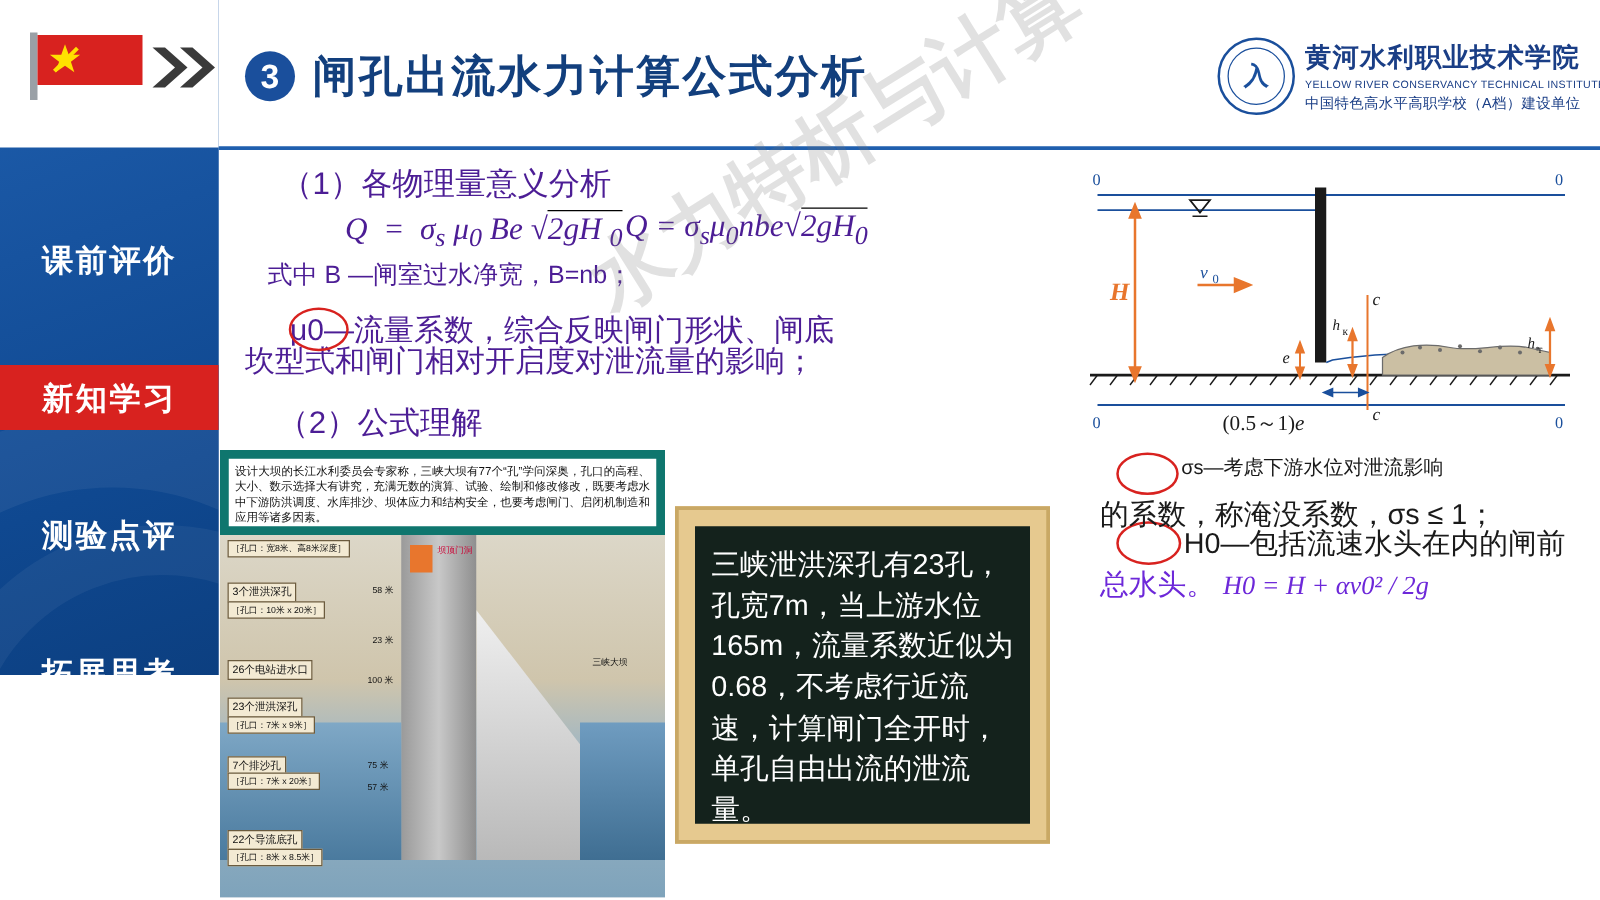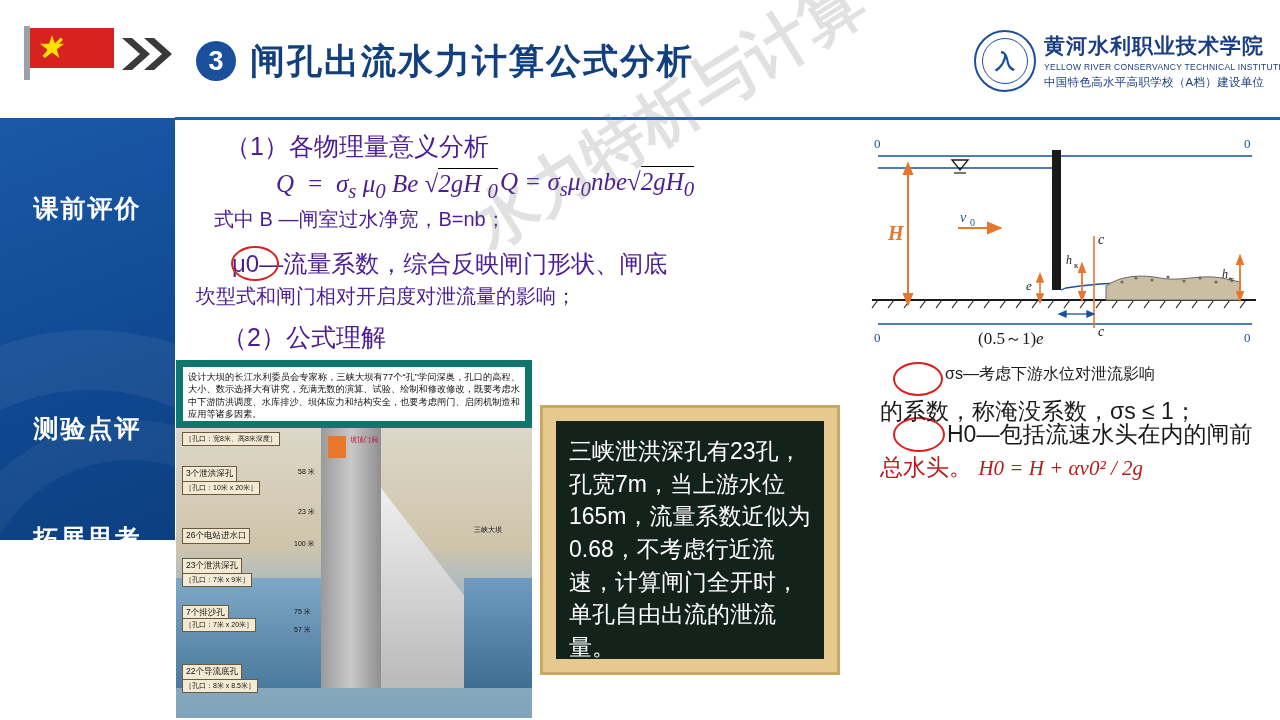--- a/index.html
+++ b/index.html
@@ -79,34 +79,34 @@
   #logo .l1{font-size:21px;font-weight:bold;color:#1a3e86;letter-spacing:1px;white-space:nowrap;}
   #logo .l2{font-size:8.5px;color:#1a3e86;letter-spacing:.3px;white-space:nowrap;margin-top:2px;}
   #logo .l3{font-size:11.5px;color:#1a3e86;letter-spacing:.3px;white-space:nowrap;margin-top:3px;}
   
   .btxt{position:absolute;color:#4c1d95;}
   #p1{left:225px;top:130px;font-size:25px;}
   #formula1{left:228px;top:170px;font-size:25px;font-family:"Liberation Serif",serif;font-style:italic;margin-left:48px;}
   #formula2{left:500px;top:168px;font-size:25px;font-family:"Liberation Serif",serif;font-style:italic;}
   #p2{left:214px;top:206px;font-size:20px;}
   #p3{left:232px;top:248px;font-size:24px;}
-  #p4{left:196px;top:283px;font-size:20px;}
+  #p4{left:196px;top:273px;font-size:24px;}
   #p5{left:222px;top:321px;font-size:25px;}
   .ellipse-mark{
     position:absolute;border:2.4px solid #d8221f;border-radius:50%;
   }
   #mu0-ellipse{left:231px;top:246px;width:44px;height:31px;}
   #sigma-ellipse{left:893px;top:362px;width:46px;height:30px;}
   #h0-ellipse{left:893px;top:417px;width:48px;height:31px;}
 
   
   #r1{position:absolute;left:945px;top:364px;font-size:16px;color:#1a1a1a;white-space:nowrap;}
   #r2{position:absolute;left:880px;top:396px;font-size:23px;color:#1a1a1a;white-space:nowrap;}
   #r3{position:absolute;left:947px;top:419px;font-size:23px;color:#1a1a1a;white-space:nowrap;}
-  #r4{position:absolute;left:880px;top:452px;font-size:23px;color:#b91c1c;white-space:nowrap;}
+  #r4{position:absolute;left:880px;top:452px;font-size:23px;color:#6d28d9;white-space:nowrap;}
   #r4 .eq{font-family:"Liberation Serif",serif;font-style:italic;font-size:21px;}
   
   #diagram{position:absolute;left:860px;top:128px;width:410px;height:225px;}
   
   #watermark{
     position:absolute;left:455px;top:195px;
     font-size:64px;color:rgba(120,120,120,0.22);
     transform:rotate(-32deg);transform-origin:left top;
     white-space:nowrap;pointer-events:none;font-weight:bold;
   }
@@ -148,20 +148,23 @@
 </style>
 </head>
 <body>
 
 <div id="left-rail">
   <div class="swoosh"></div>
   <div class="swoosh2"></div>
   <div id="rail-top-white"></div>
   <div class="rail-item" style="top:182px;">
     <span>课前评价</span>
+  </div>
+  <div class="rail-item active" style="top:292px;">
+    <span>新知学习</span>
   </div>
   <div class="rail-item" style="top:512px;">
     <span>拓展思考</span>
   </div>
   <div class="rail-item" style="top:402px;">
     <span>测验点评</span>
   </div>
 </div>
 
 <div id="header-bar"></div>

